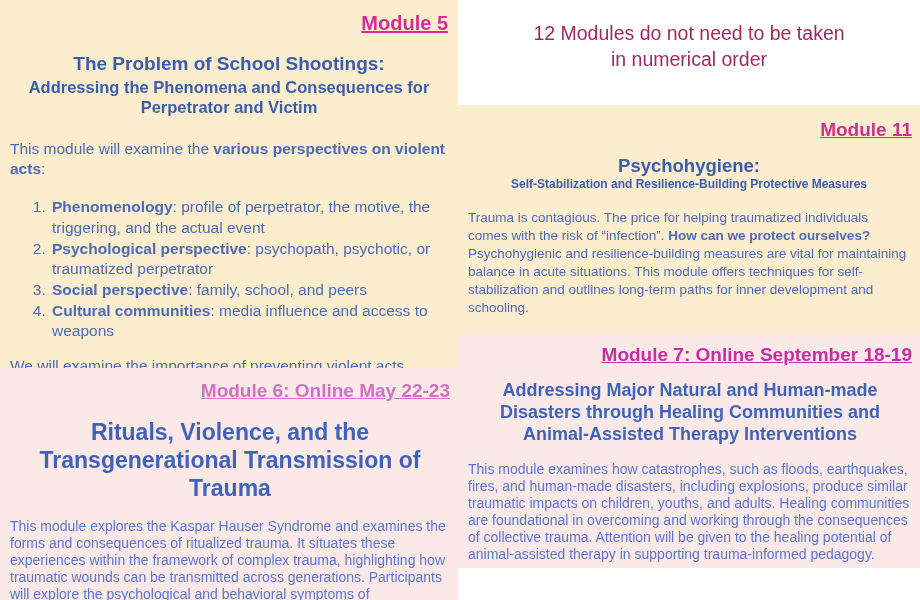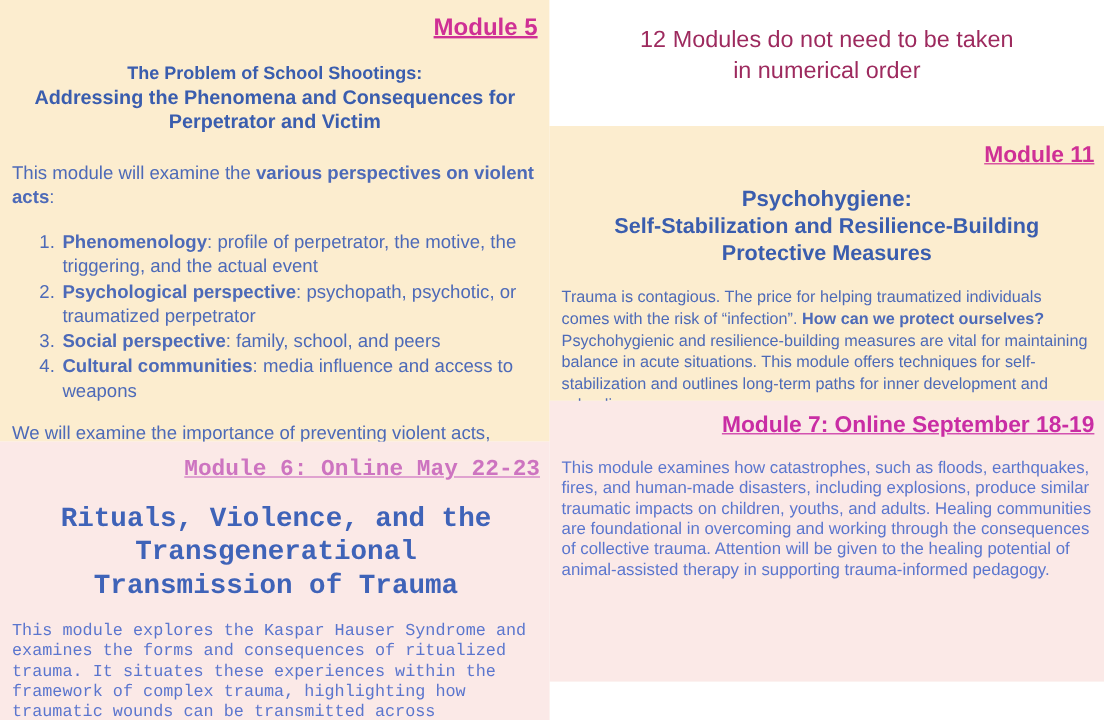--- a/index.html
+++ b/index.html
@@ -11,21 +11,21 @@
   }
   .col { display: flex; flex-direction: column; height: 600px; }
   .col-left { width: 458px; }
   .col-right { width: 462px; }
 
   .panel-cream { background: var(--cream-bg, #fcedcf); }
   .panel-pink  { background: var(--pink-bg, #fbe9e7); }
   .panel-white { background: var(--white-bg, #ffffff); }
 
   .module5-panel { height: 368px; padding: 12px 10px 0 10px; }
-  .module6-panel { height: 232px; padding: 12px 8px 0 10px; font-family: Liberation Mono, monospace; }
+  .module6-panel { height: 232px; padding: 12px 8px 0 10px; }
   .note-panel    { height: 105px; padding: 20px 10px 0 10px; }
   .module11-panel{ height: 229px; padding: 14px 8px 0 8px; }
   .module7-panel { height: 234px; padding: 10px 8px 0 10px; }
 
   .mod-header {
     text-align: right;
     font-weight: bold;
     text-decoration: underline;
   }
   .mod-header.magenta { color: var(--magenta-header, #cf3095); }
@@ -38,21 +38,21 @@
     color: var(--title-blue, #3a5dae);
   }
   .mod-subtitle {
     text-align: center;
     font-weight: bold;
     color: var(--title-blue, #3a5dae);
   }
 
   
   .module5-panel .mod-header { font-size: 20px; margin-bottom: 18px; }
-  .module5-panel .mod-title { font-size: 15px; line-height: 1.15; }
+  .module5-panel .mod-title { font-size: 19px; line-height: 1.15; }
   .module5-panel .mod-subtitle { font-size: 16.5px; line-height: 1.22; margin: 2px auto 0; max-width: 420px; }
   .module5-intro {
     margin-top: 22px;
     font-size: 15.5px;
     line-height: 1.3;
     color: var(--body-blue, #4d6ab8);
   }
   .module5-intro b, .module5-list b { font-weight: bold; }
   .module5-list {
     margin: 18px 0 0 0;
@@ -74,21 +74,21 @@
     text-align: center;
     font-size: 19.5px;
     line-height: 1.35;
     color: var(--maroon-note, #9d2a5e);
   }
   .note-text span { display: block; }
 
   
   .module11-panel .mod-header { font-size: 19px; margin-bottom: 14px; }
   .module11-panel .mod-title { font-size: 18.5px; line-height: 1.15; }
-  .module11-panel .mod-subtitle { font-size: 18px; line-height: 1.25; margin: 1px auto 0; max-width: 430px; }
+  .module11-panel .mod-subtitle { font-size: 12px; line-height: 1.25; margin: 1px auto 0; max-width: 430px; }
   .module11-body {
     margin-top: 17px;
     padding: 0 2px;
     font-size: 13.5px;
     line-height: 1.33;
     color: var(--body-blue, #4d6ab8);
   }
   .module11-body b { font-weight: bold; text-align: center; }
 
   
@@ -149,16 +149,17 @@
 
   <section class="module11-panel panel-cream">
     <h2 class="mod-header magenta">Module 11</h2>
     <h3 class="mod-title">Psychohygiene:</h3>
     <h4 class="mod-subtitle">Self-Stabilization and Resilience-Building Protective Measures</h4>
     <p class="module11-body"><span>Trauma is contagious. The price for helping traumatized individuals comes with the risk of “infection”. </span><b>How can we protect ourselves?</b><span> Psychohygienic and resilience-building measures are vital for maintaining balance in acute situations. This module offers techniques for self-stabilization and outlines long-term paths for inner development and schooling.</span></p>
   </section>
 
   <section class="module7-panel panel-pink">
     <h2 class="mod-header deep-magenta">Module 7: Online September 18-19</h2>
+    <h3 class="mod-title">Addressing Major Natural and Human-made Disasters through Healing Communities and Animal-Assisted Therapy Interventions</h3>
     <p class="module7-body">This module examines how catastrophes, such as floods, earthquakes, fires, and human-made disasters, including explosions, produce similar traumatic impacts on children, youths, and adults. Healing communities are foundational in overcoming and working through the consequences of collective trauma. Attention will be given to the healing potential of animal-assisted therapy in supporting trauma-informed pedagogy.</p>
   </section>
 
 </div>
 
 </body></html>

